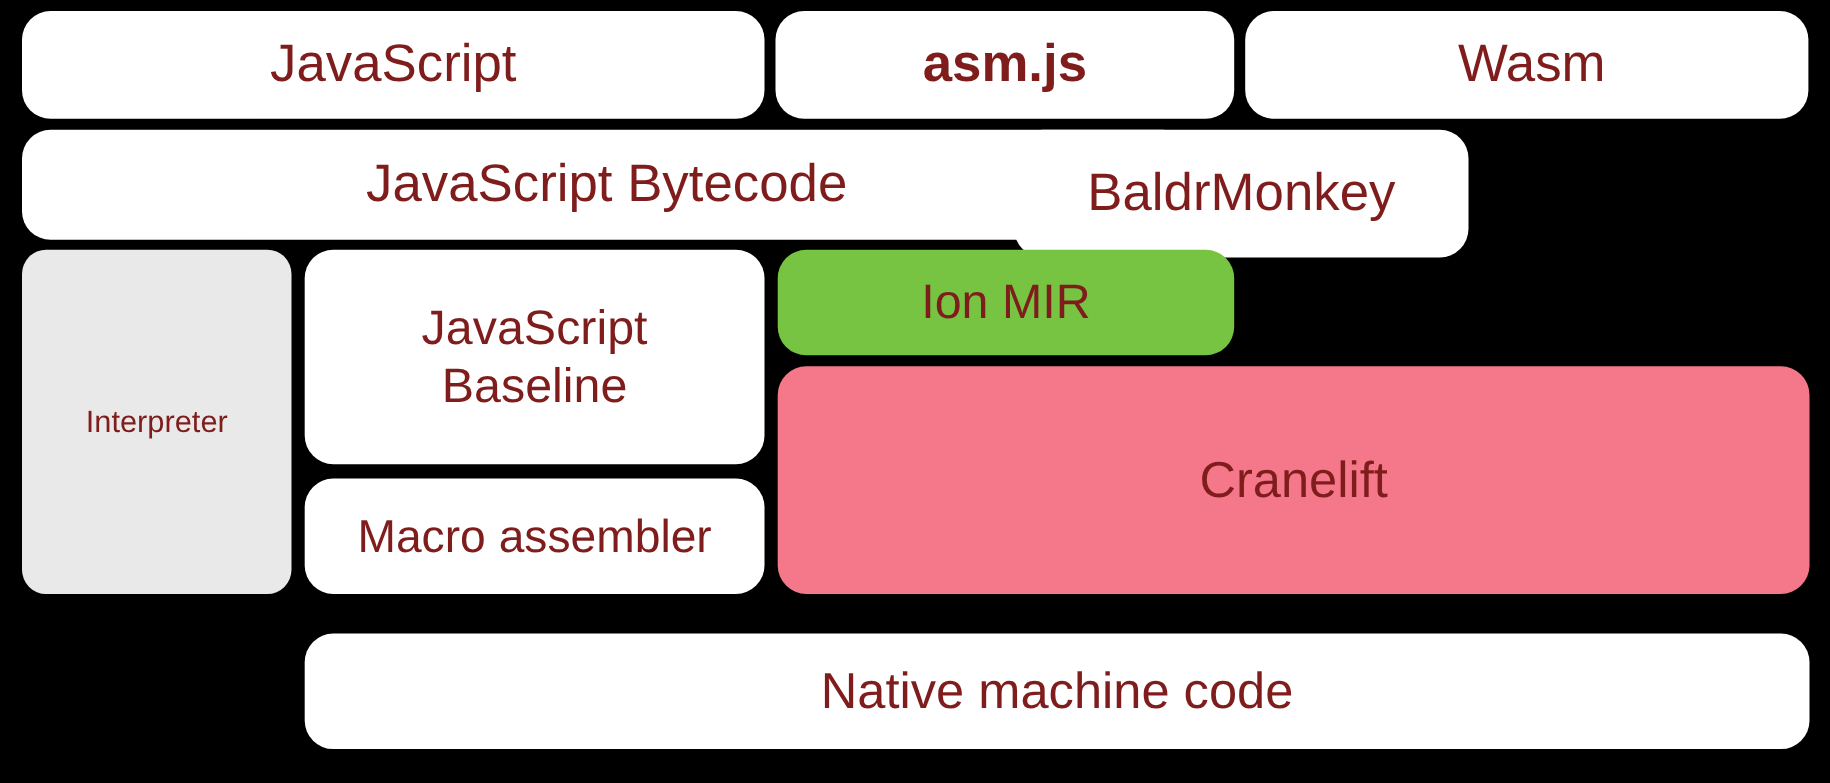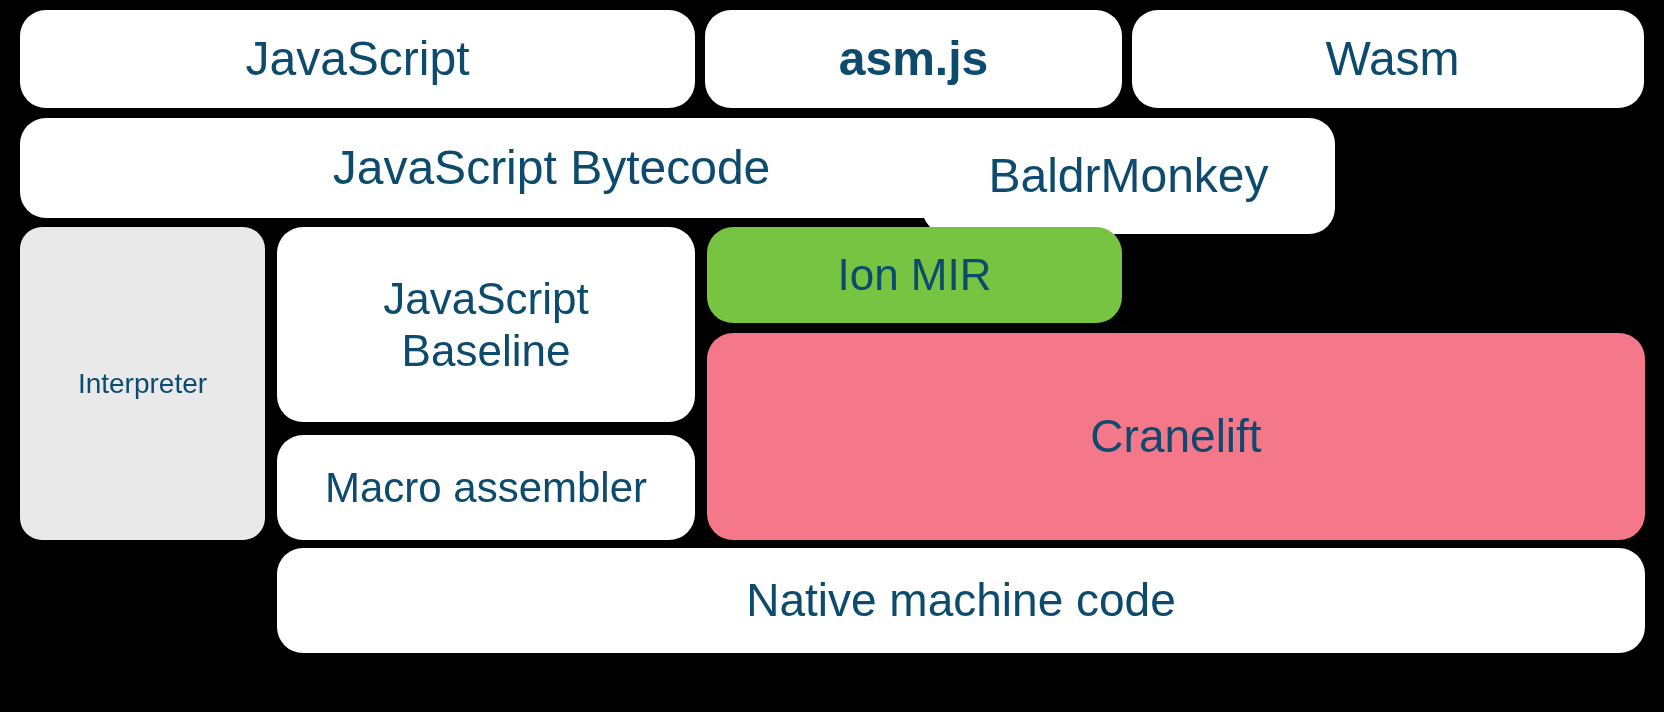--- a/index.html
+++ b/index.html
@@ -16,21 +16,21 @@
     font-family: "Liberation Sans", sans-serif;
   }
   .node {
     position: absolute;
     box-sizing: border-box;
     display: flex;
     align-items: center;
     justify-content: center;
     text-align: center;
     border-radius: 26px;
-    color: #0c4a6e;
+    color: #7f1d1d;
     line-height: 1.18;
     padding: 2px 10px;
     white-space: pre-line;
     -webkit-font-smoothing: antialiased;
   }
   .fill-white { background: #ffffff; }
   .fill-gray  { background: #e9e9e9; }
   .fill-green { background: #76c442; }
   .fill-pink  { background: #f4788a; }
 
@@ -44,21 +44,21 @@
   #n-baldrmonkey     { left: 922px;  top: 118px; width: 413px; height: 116px; font-size: 48px; }
 
   
   #n-interpreter     { left: 20px;   top: 227px; width: 245px; height: 313px; font-size: 28px; border-radius: 22px; }
   #n-js-baseline     { left: 277px;  top: 227px; width: 418px; height: 195px; font-size: 44px; }
   #n-macro-assembler { left: 277px;  top: 435px; width: 418px; height: 105px; font-size: 42px; }
   #n-ion-mir         { left: 707px;  top: 227px; width: 415px; height: 96px;  font-size: 44px; }
   #n-cranelift       { left: 707px;  top: 333px; width: 938px; height: 207px; font-size: 46px; }
 
   
-  #n-native-code     { left: 277px;  top: 548px; width: 1368px; height: 105px; font-size: 46px; }
+  #n-native-code     { left: 277px;  top: 576px; width: 1368px; height: 105px; font-size: 46px; }
 </style>
 </head>
 <body>
 
 <div id="stage">
 
   <div class="node fill-white" id="n-javascript">JavaScript</div>
 
   <div class="node fill-white" id="n-asmjs">asm.js</div>
 

